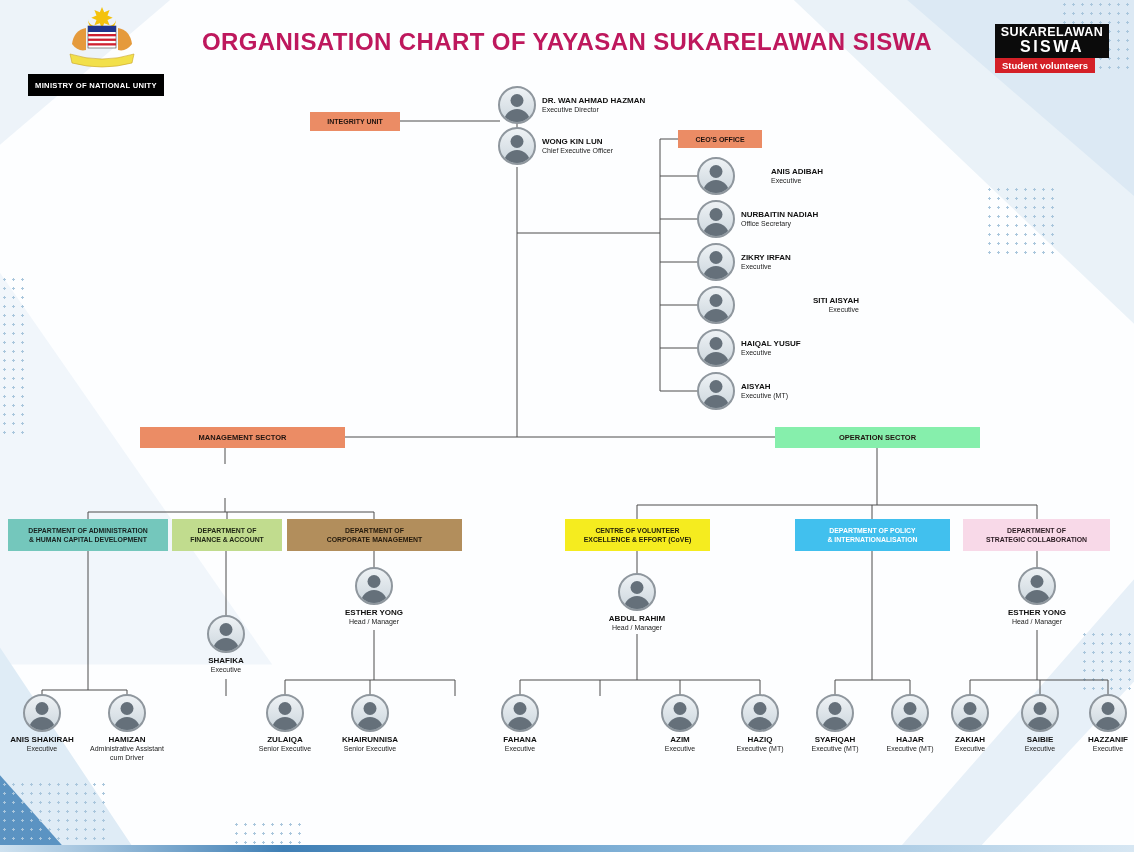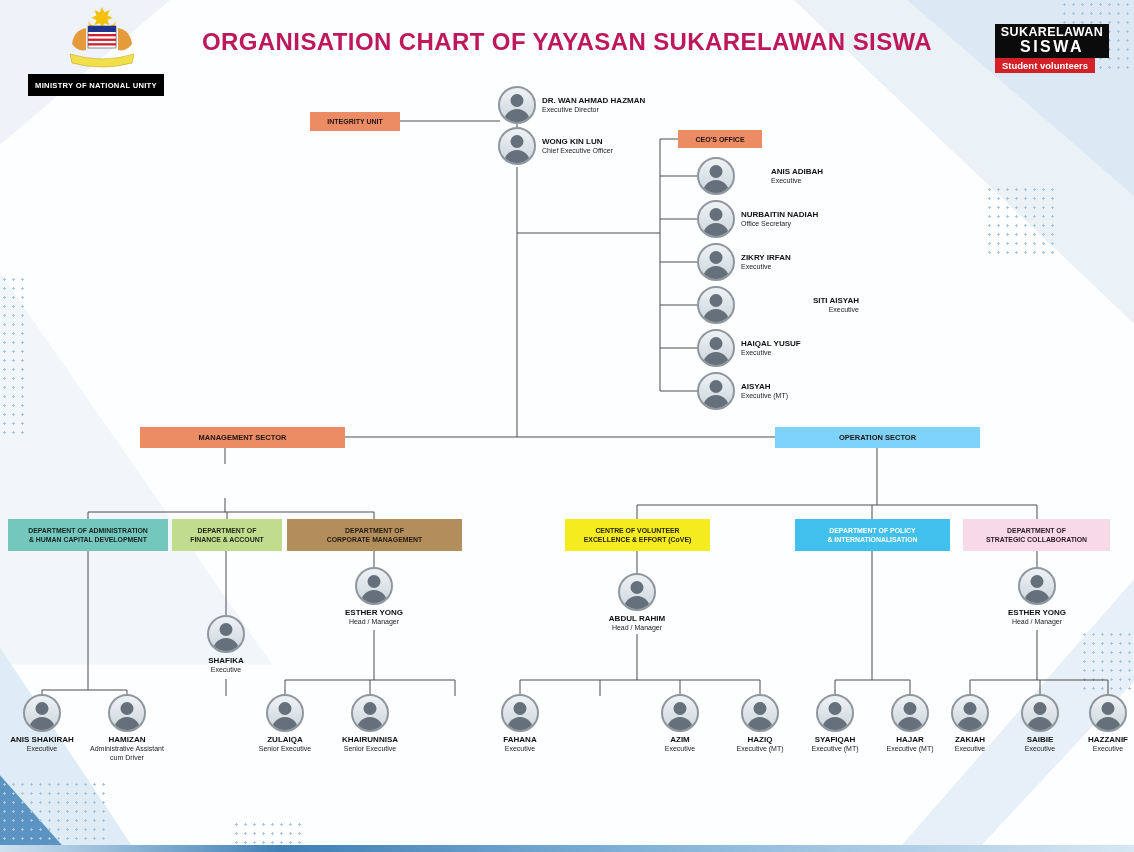--- a/index.html
+++ b/index.html
@@ -112,21 +112,21 @@
 
   <div class="abs logo-black" style="left:995px; top:24px; width:114px; height:34px;">
     <div class="logo-line1">SUKARELAWAN</div>
     <div class="logo-line2">SISWA</div>
   </div>
   <div class="abs logo-red" style="left: 995px; top: 58px; width: 100px; height: 15px; background: rgb(212, 32, 39);">Student volunteers</div>
 
   <div class="abs unitbox small" style="left: 310px; top: 112px; width: 90px; height: 19px; background: rgb(235, 140, 101);">INTEGRITY UNIT</div>
   <div class="abs unitbox small" style="left: 678px; top: 130px; width: 84px; height: 18px; background: rgb(235, 140, 101);">CEO'S OFFICE</div>
   <div class="abs unitbox" style="left: 140px; top: 427px; width: 205px; height: 21px; background: rgb(235, 140, 101);">MANAGEMENT SECTOR</div>
-  <div class="abs unitbox" style="left: 775px; top: 427px; width: 205px; height: 21px; background: #7dd3fc;">OPERATION SECTOR</div>
+  <div class="abs unitbox" style="left: 775px; top: 427px; width: 205px; height: 21px; background: #86efac;">OPERATION SECTOR</div>
 
   <div class="abs person-side" style="left:498px; top:86px;">
     <div class="avatar"></div>
     <div class="ptxt">
       <div class="pname">DR. WAN AHMAD HAZMAN</div>
       <div class="ptitle">Executive Director</div>
     </div>
   </div>
   <div class="abs person-side" style="left:498px; top:127px;">
     <div class="avatar"></div>

